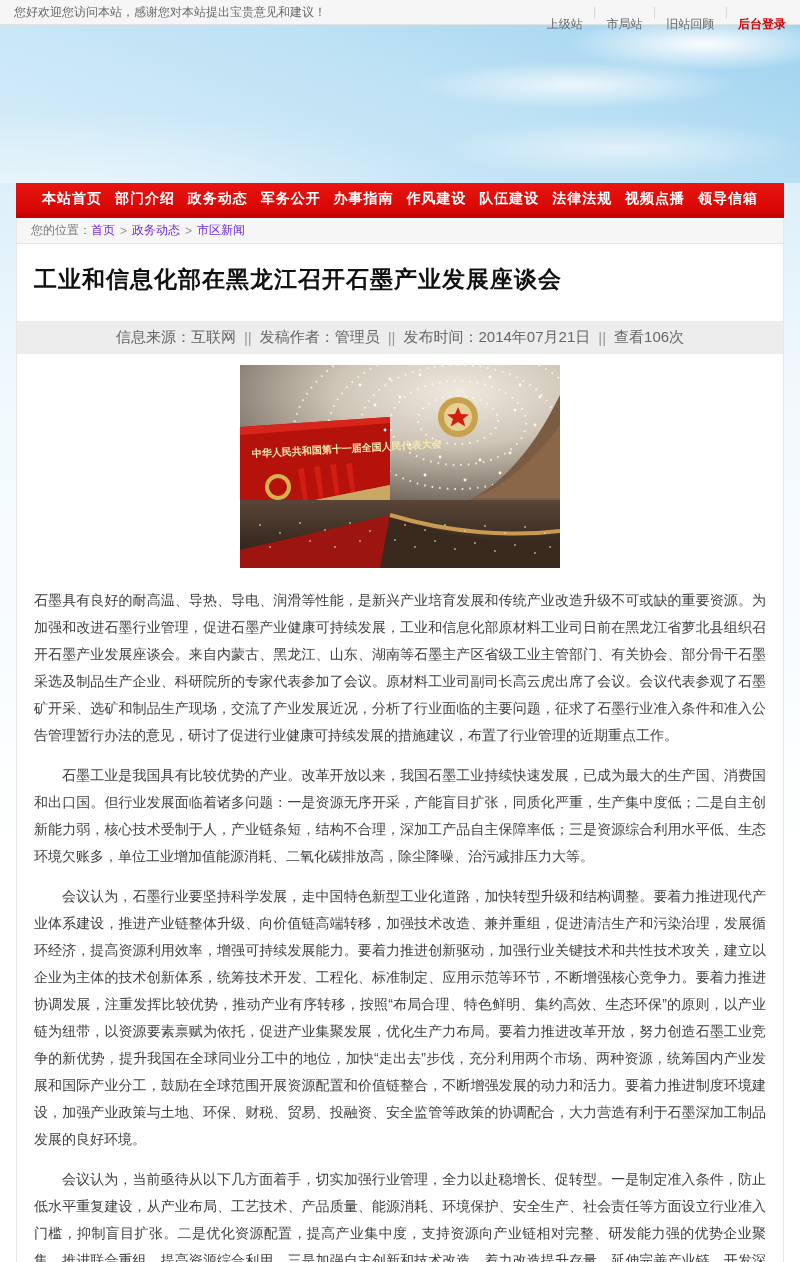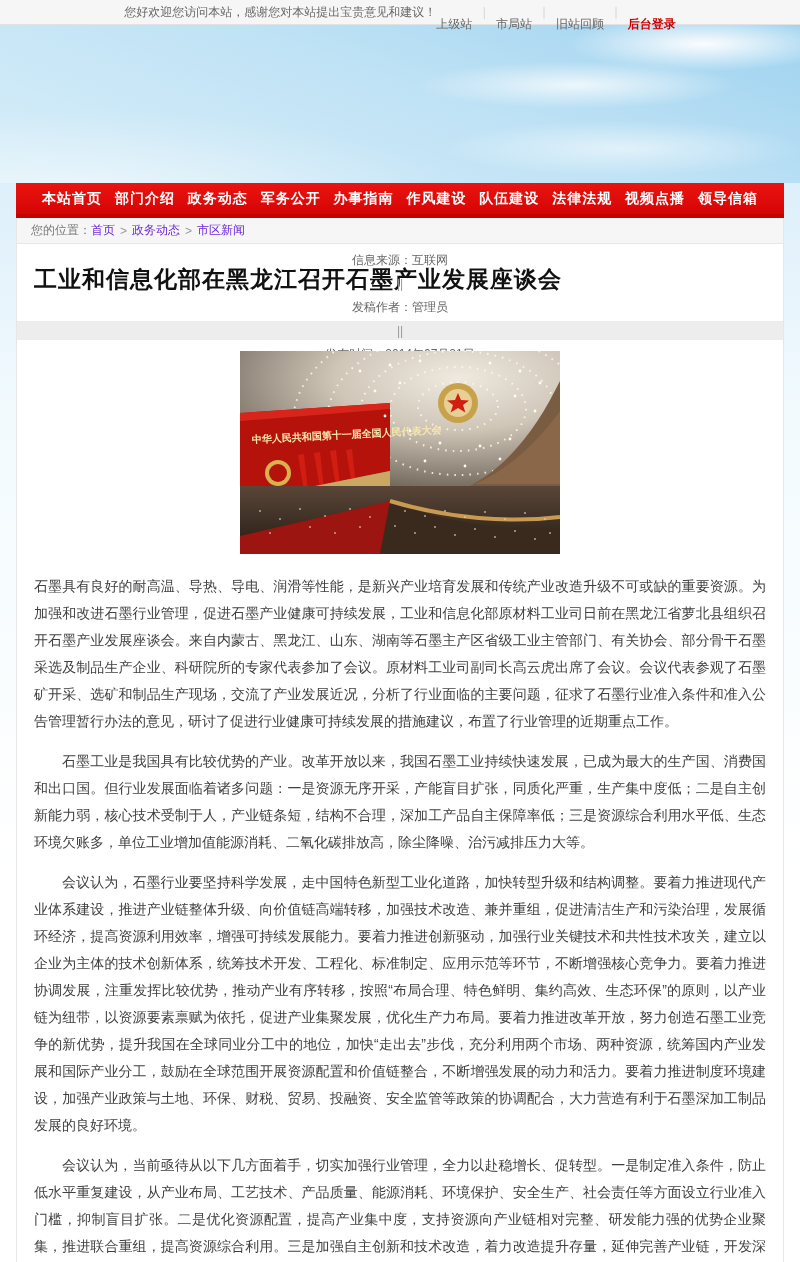--- a/index.html
+++ b/index.html
@@ -4,21 +4,21 @@
 <style>
   * { margin:0; padding:0; box-sizing:border-box; }
   html,body { width:800px; }
   body {
     font-family:"Liberation Sans","DejaVu Sans",sans-serif;
     background:#fff; color:#333; overflow-x:hidden;
   }
   
   .topbar {
     height:25px; background:#f6f6f6; border-bottom:1px solid #e2e2e2;
-    display:flex; justify-content:center; align-items:center;
+    display:flex; justify-content:space-between; align-items:center;
     padding:0 14px; font-size:12px; color:#666;
   }
   .topbar-links { display:flex; align-items:center; gap:6px; }
   .topbar-links a { color:#666; text-decoration:none; cursor:pointer;margin-top:24px; }
   .topbar-links .sep { color:#ccc; }
   .topbar-links .admin { color:#cc0000; font-weight:bold; }
   
   .banner {
     height:158px;
     background:
@@ -56,23 +56,23 @@
   
   .card {
     background:#fff; border:1px solid #e7e7e7; border-top:none;
     padding:0 17px 22px 17px;
   }
   .article-title {
     text-align:left; font-size:23px; font-weight:bold; color:#111;
     padding:20px 0 26px 0; letter-spacing:1px;
   }
   .meta-bar {
-    background:#ededed; height:19px; margin:0 -17px;
+    background:#ededed; height:33px; margin:0 -17px;
     display:flex; justify-content:center; align-items:center;
-    font-size:12px; color:#666; gap:8px;flex-direction:column;
+    font-size:15px; color:#666; gap:8px;
   }
   .meta-bar .msep { color:#999; }
   .figure-wrap { text-align:center; padding:11px 0 2px 0; }
   .figure { display:inline-block; width:320px; height:203px; line-height:0; }
   .para {
     font-size:14px; line-height:27px; color:#404040; text-align:justify;
     margin-top:13px;
   }
   .para.indent { text-indent:2em; }
 </style>

